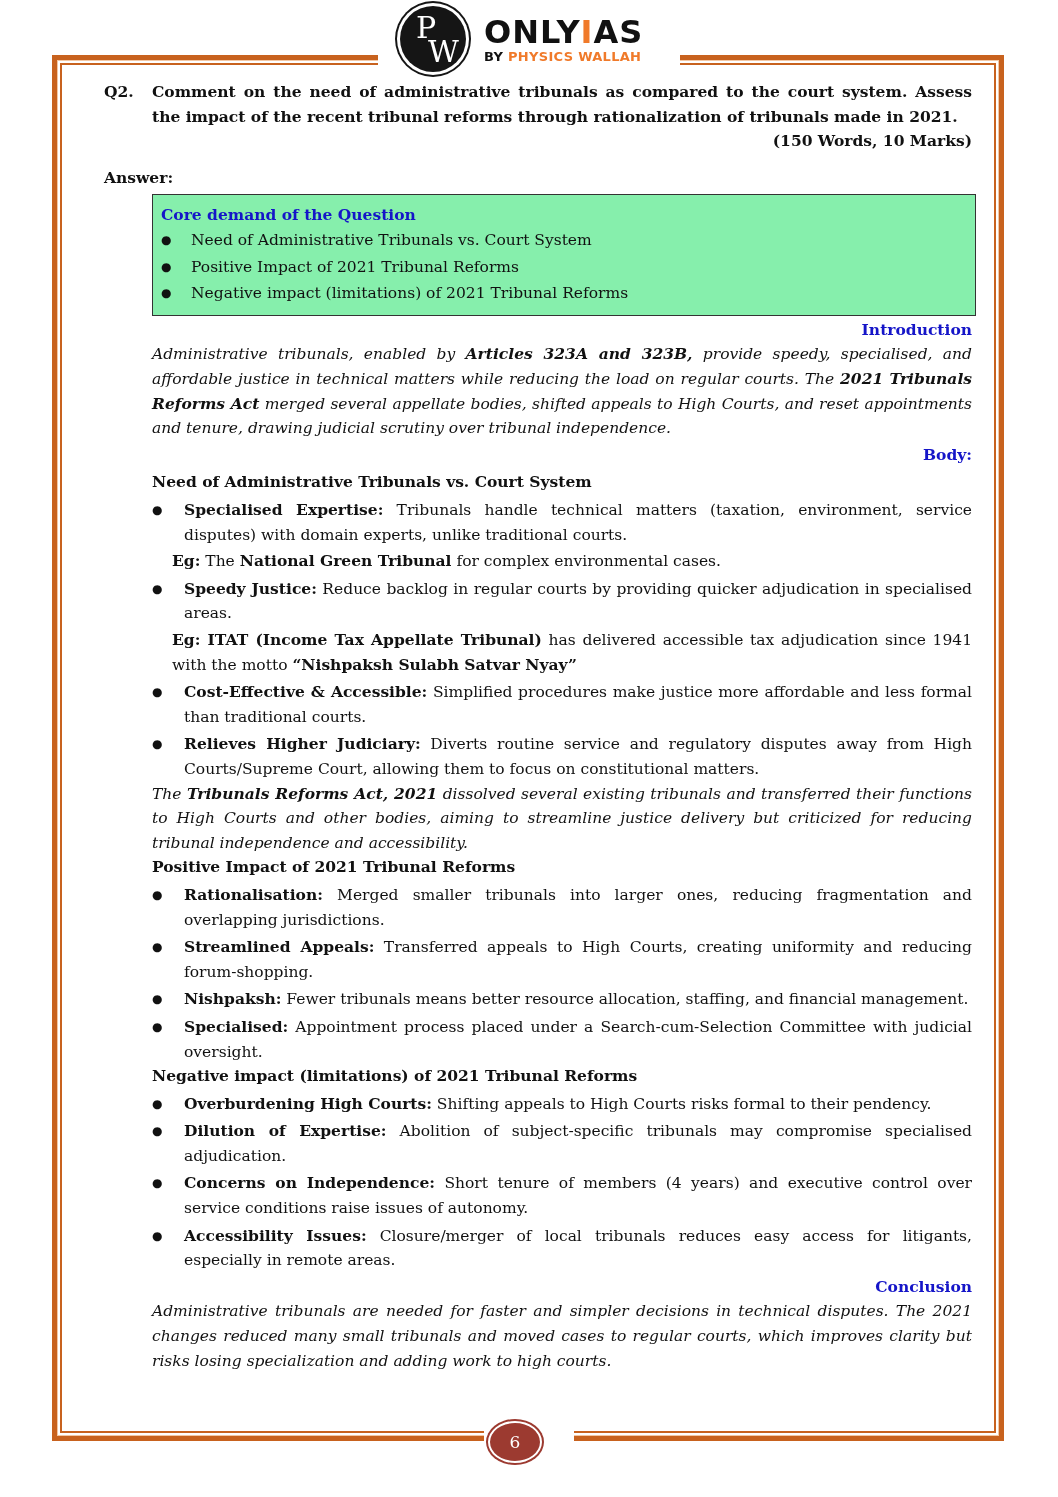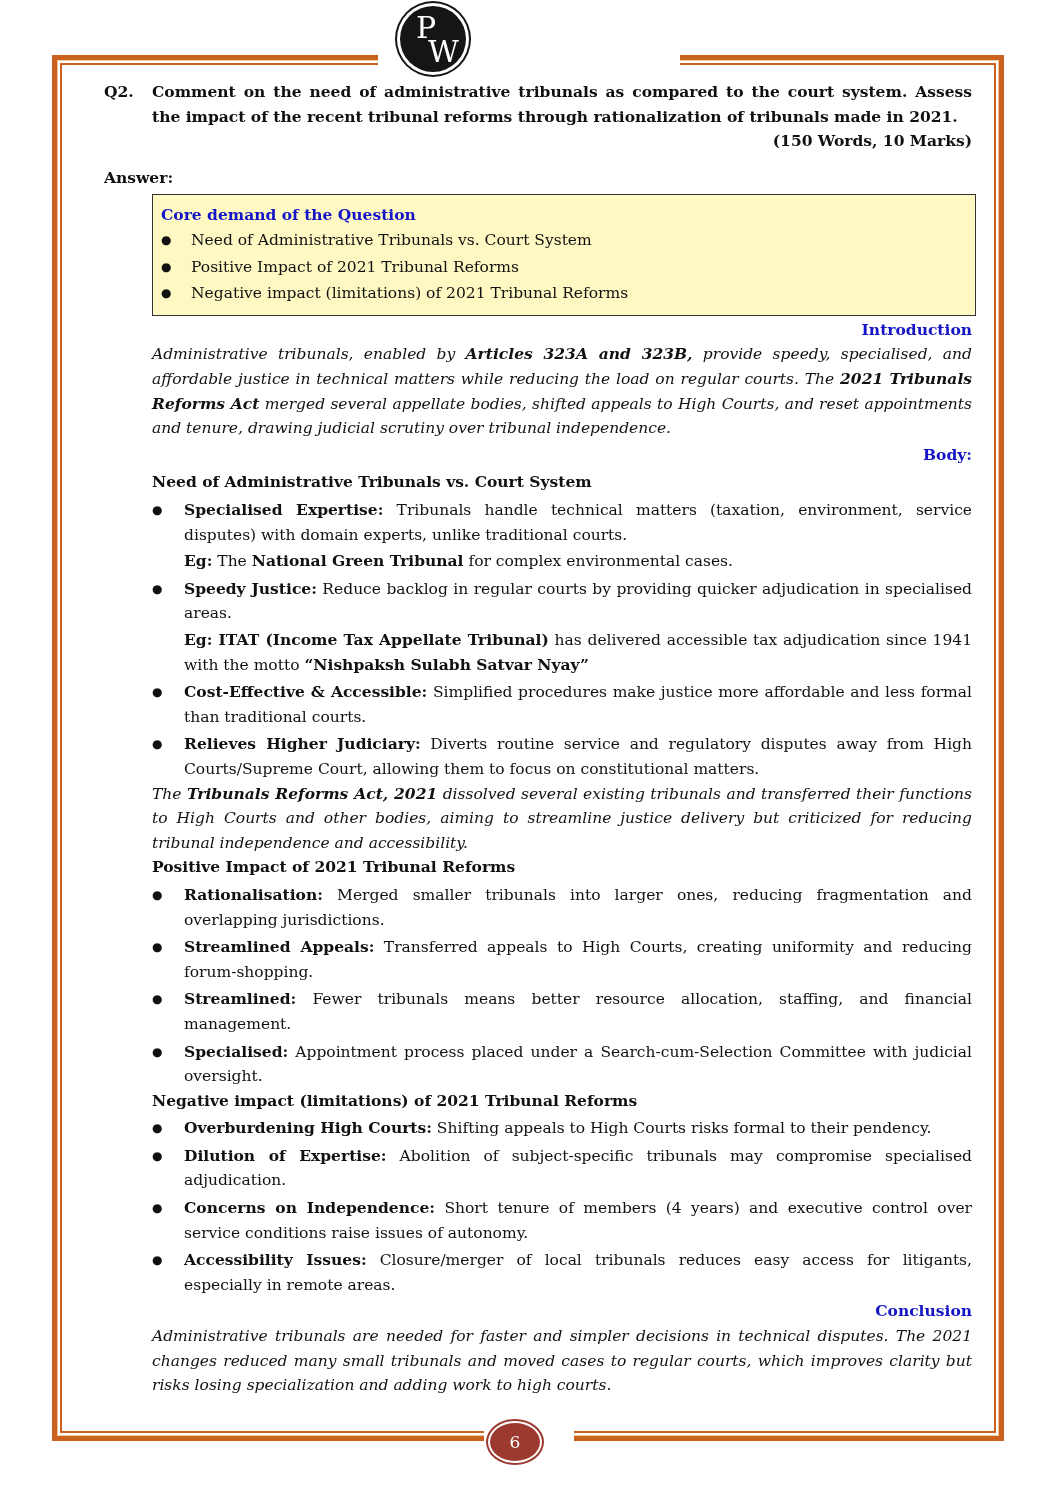--- a/index.html
+++ b/index.html
@@ -34,50 +34,54 @@
       color: #fff; font-size: 17px; text-align: center; line-height: 38px; font-family: "DejaVu Serif", serif; }
 
     
     .content { position: absolute; left: 104px; top: 80px; width: 868px; font-size: 15.5px; line-height: 24.6px; }
     .q-row { display: flex; font-weight: bold; text-align: justify; }
     .q-num { width: 48px; flex: 0 0 48px; }
     .q-text { flex: 1; }
     .q-marks { float: right; }
     .answer-label { font-weight: bold; margin-top: 12px; }
 
-    .core-box { margin: 4px 0 1px 48px; width: 824px; background: #fef9c3; border: 1.5px solid #333;
+    .core-box { margin: 4px 0 1px 48px; width: 824px; background: #86efac; border: 1.5px solid #333;
       box-sizing: border-box; padding: 8px 8px 8px 8px; }
     .core-title { color: #1515c8; font-weight: bold; line-height: 24px; }
     .core-item { display: flex; line-height: 26.5px; }
     .bullet { width: 30px; flex: 0 0 30px; font-size: 12px; }
 
     .block { margin-left: 48px; }
     .section-blue { color: #1515c8; font-weight: bold; margin-top: 2px; text-align: right; }
     .para { text-align: justify; font-style: italic; }
     .sub-head { font-weight: bold; }
     .li { display: flex; text-align: justify; }
     .li .bullet { width: 32px; flex: 0 0 32px; padding-left: 0px; }
     .li .li-body { flex: 1; }
-    .eg { margin-left: 32px; text-align: justify; margin-top: 2px; }
+    .eg { margin-left: 20px; text-align: justify; margin-top: 2px; }
     .gap { margin-top: 3px; }
     .italic { font-style: italic; text-align: justify; }
     b { font-weight: bold; }
   </style>
 </head>
 <body>
 
 <div class="frame-outer"></div>
 <div class="frame-light"></div>
 <div class="frame-inner"></div>
 
 <div class="logo-gap"></div>
 <div class="logo">
   <div class="pw-circle">
     <span class="p">P</span>
     <span class="w">W</span>
+  </div>
+  <div class="brand">
+    <div class="brand-name"><span>ONLY</span><span class="i-dot">I</span><span>AS</span></div>
+    <div class="brand-sub"><span>BY </span><span class="pw">PHYSICS WALLAH</span></div>
   </div>
 </div>
 
 <div class="content">
 
   <div class="q-row">
     <div class="q-num">Q2.</div>
     <div class="q-text">
       <span>Comment on the need of administrative tribunals as compared to the court system. Assess the impact of the recent tribunal reforms through rationalization of tribunals made in 2021.</span>
       <span class="q-marks">(150 Words, 10 Marks)</span>
@@ -143,21 +147,21 @@
     <div class="li gap">
         <span class="bullet">●</span>
         <div class="li-body"><b>Rationalisation:</b><span> Merged smaller tribunals into larger ones, reducing fragmentation and overlapping jurisdictions.</span></div>
       </div>
     <div class="li gap">
         <span class="bullet">●</span>
         <div class="li-body"><b>Streamlined Appeals:</b><span> Transferred appeals to High Courts, creating uniformity and reducing forum-shopping.</span></div>
       </div>
     <div class="li gap">
         <span class="bullet">●</span>
-        <div class="li-body"><b>Streamlined:</b><span> Fewer tribunals means better resource allocation, staffing, and financial management.</span></div>
+        <div class="li-body"><b>Nishpaksh:</b><span> Fewer tribunals means better resource allocation, staffing, and financial management.</span></div>
       </div>
     <div class="li gap">
         <span class="bullet">●</span>
         <div class="li-body"><b>Specialised:</b><span> Appointment process placed under a Search-cum-Selection Committee with judicial oversight.</span></div>
       </div>
 
     <div class="sub-head">Negative impact (limitations) of 2021 Tribunal Reforms</div>
     <div class="li gap">
         <span class="bullet">●</span>
         <div class="li-body"><b>Overburdening High Courts:</b><span> Shifting appeals to High Courts risks formal to their pendency.</span></div>

